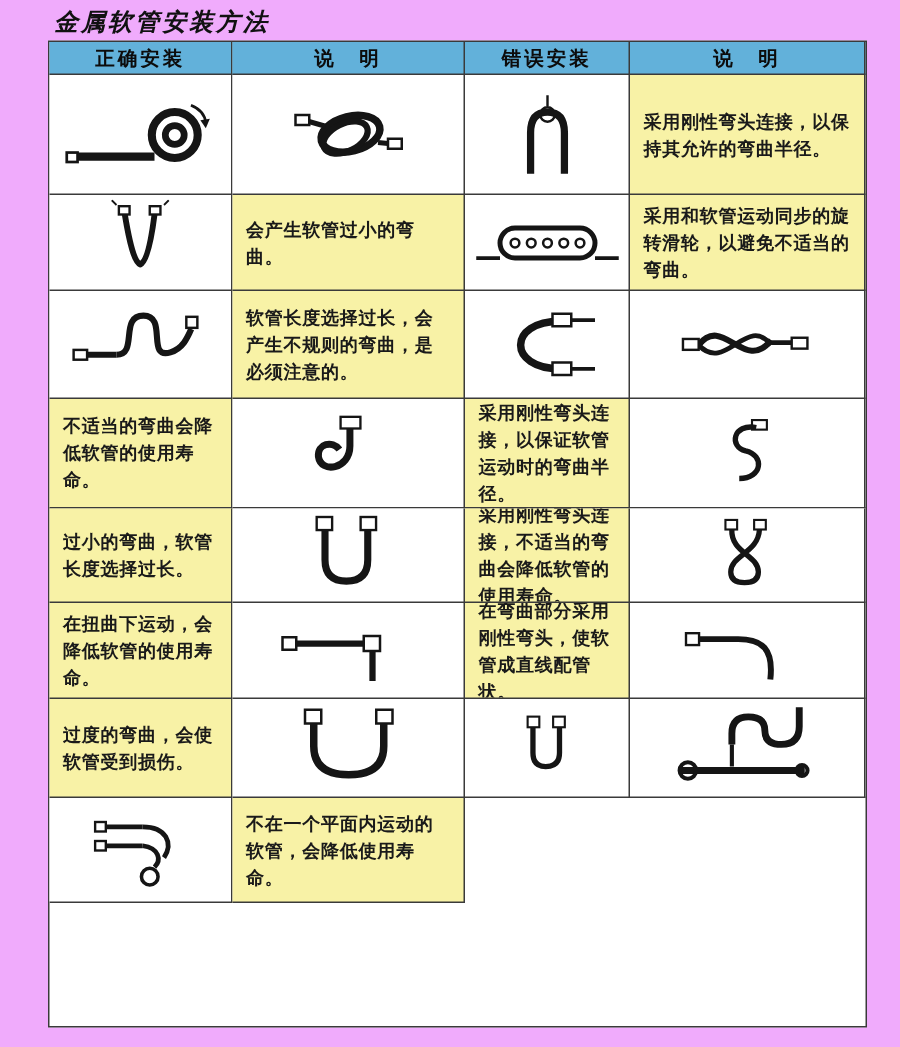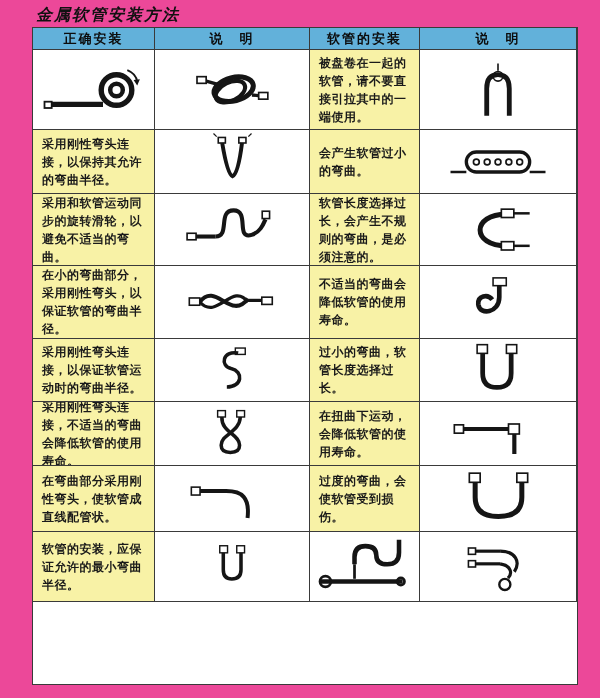--- a/index.html
+++ b/index.html
@@ -1,19 +1,19 @@
 <!DOCTYPE html>
 <html><head>
 <meta charset="utf-8">
 <style>
   * { margin:0; padding:0; box-sizing:border-box; }
   body { font-family:"Liberation Sans", sans-serif; }
   .page {
     width:600px; height:698px;
-    background:#ec4899;
+    background:#f0abfc;
     position:relative; overflow:hidden;
   }
   .title {
     position:absolute; left:36px; top:5px;
     font-size:16px; font-weight:bold; font-style:italic;
     letter-spacing:2px; color:#111;
     font-family:"Liberation Serif", serif;
   }
   .hose-table {
     position:absolute; left:32px; top:27px;
@@ -57,21 +57,21 @@
 </head>
 <body>
 
 <div class="page">
   <div class="title">金属软管安装方法</div>
 
   <div class="hose-table">
 
     <div class="cell th">正确安装</div>
     <div class="cell th">说　明</div>
-    <div class="cell th">软管的安装</div>
+    <div class="cell th">错误安装</div>
     <div class="cell th">说　明</div>
 
     <div class="cell img">
       <svg width="108" height="66" viewBox="0 0 120 72">
         <rect class="fit" x="5" y="49" width="8" height="7"></rect>
         <line x1="13" y1="52" x2="70" y2="52" stroke-width="6"></line>
         <circle cx="85" cy="36" r="17" stroke-width="6"></circle>
         <circle cx="85" cy="36" r="7" stroke-width="5"></circle>
         <path d="M97 14 q10 4 11 13" stroke-width="2"></path>
         <path class="arrow" d="M108 31 l-4 -6 7 -1 z"></path>
@@ -80,21 +80,20 @@
     <div class="cell img">
       <svg width="100" height="62" viewBox="0 0 120 72">
         <ellipse cx="62" cy="35" rx="24" ry="14" transform="rotate(-14 62 35)" stroke-width="6"></ellipse>
         <ellipse cx="58" cy="38" rx="19" ry="11" transform="rotate(-26 58 38)" stroke-width="5"></ellipse>
         <line x1="28" y1="25" x2="42" y2="29" stroke-width="4"></line>
         <rect class="fit" x="18" y="20" width="11" height="8"></rect>
         <line x1="84" y1="42" x2="94" y2="43" stroke-width="4"></line>
         <rect class="fit" x="92" y="39" width="11" height="8"></rect>
       </svg>
     </div>
-    <div class="cell desc">被盘卷在一起的软管，请不要直接引拉其中的一端使用。</div>
 
     <div class="cell img">
       <svg width="100" height="58" viewBox="0 0 120 72">
         <line x1="60" y1="3" x2="60" y2="12" stroke-width="2"></line>
         <circle cx="60" cy="19" r="6" stroke-width="2"></circle>
         <path d="M46 68 V34 Q46 17 60 17 Q74 17 74 34 V68" stroke-width="6"></path>
       </svg>
     </div>
     <div class="cell desc">采用刚性弯头连接，以保持其允许的弯曲半径。</div>
     <div class="cell img">
@@ -133,21 +132,20 @@
 
     <div class="cell img">
       <svg width="100" height="64" viewBox="0 0 120 72">
         <path d="M70 17 C28 17 28 55 70 55" stroke-width="6"></path>
         <rect class="fit" x="64" y="11" width="15" height="10"></rect>
         <rect class="fit" x="64" y="50" width="15" height="10"></rect>
         <line x1="79" y1="16" x2="98" y2="16" stroke-width="3"></line>
         <line x1="79" y1="55" x2="98" y2="55" stroke-width="3"></line>
       </svg>
     </div>
-    <div class="cell desc">在小的弯曲部分，采用刚性弯头，以保证软管的弯曲半径。</div>
     <div class="cell img">
       <svg width="98" height="58" viewBox="0 0 120 72">
         <path d="M20 36 C40 10 58 60 80 32" stroke-width="5"></path>
         <path d="M20 36 C42 60 60 10 80 36" stroke-width="4"></path>
         <rect class="fit" x="7" y="31" width="13" height="9"></rect>
         <rect class="fit" x="97" y="30" width="13" height="9"></rect>
         <line x1="80" y1="34" x2="97" y2="34" stroke-width="4"></line>
       </svg>
     </div>
     <div class="cell desc">不适当的弯曲会降低软管的使用寿命。</div>
@@ -201,21 +199,20 @@
     </div>
     <div class="cell desc">过度的弯曲，会使软管受到损伤。</div>
 
     <div class="cell img">
       <svg width="105" height="60" viewBox="0 0 120 72">
         <rect class="fit" x="25" y="5" width="13" height="11"></rect>
         <rect class="fit" x="82" y="5" width="13" height="11"></rect>
         <path d="M32 16 V34 Q32 57 60 57 Q88 57 88 34 V16" stroke-width="6"></path>
       </svg>
     </div>
-    <div class="cell desc">软管的安装，应保证允许的最小弯曲半径。</div>
     <div class="cell img">
       <svg width="85" height="56" viewBox="0 0 120 72">
         <rect class="fit" x="42" y="6" width="11" height="10"></rect>
         <rect class="fit" x="66" y="6" width="11" height="10"></rect>
         <path d="M47 16 V40 Q47 53 59 53 Q72 53 72 40 V16" stroke-width="5"></path>
       </svg>
     </div>
 
     <div class="cell img">
       <svg width="110" height="70" viewBox="0 0 120 72">
@@ -230,14 +227,15 @@
       <svg width="95" height="70" viewBox="0 0 120 72">
         <rect class="fit" x="22" y="12" width="9" height="8"></rect>
         <line x1="31" y1="16" x2="62" y2="16" stroke-width="4"></line>
         <rect class="fit" x="22" y="28" width="9" height="8"></rect>
         <line x1="31" y1="32" x2="62" y2="32" stroke-width="4"></line>
         <path d="M62 16 C82 16 88 30 80 42" stroke-width="4"></path>
         <path d="M62 32 C76 34 78 44 72 50" stroke-width="4"></path>
         <circle cx="68" cy="58" r="7" stroke-width="3"></circle>
       </svg>
     </div>
+    <div class="cell desc">不在一个平面内运动的软管，会降低使用寿命。</div>
   </div>
 </div>
 
 </body></html>

